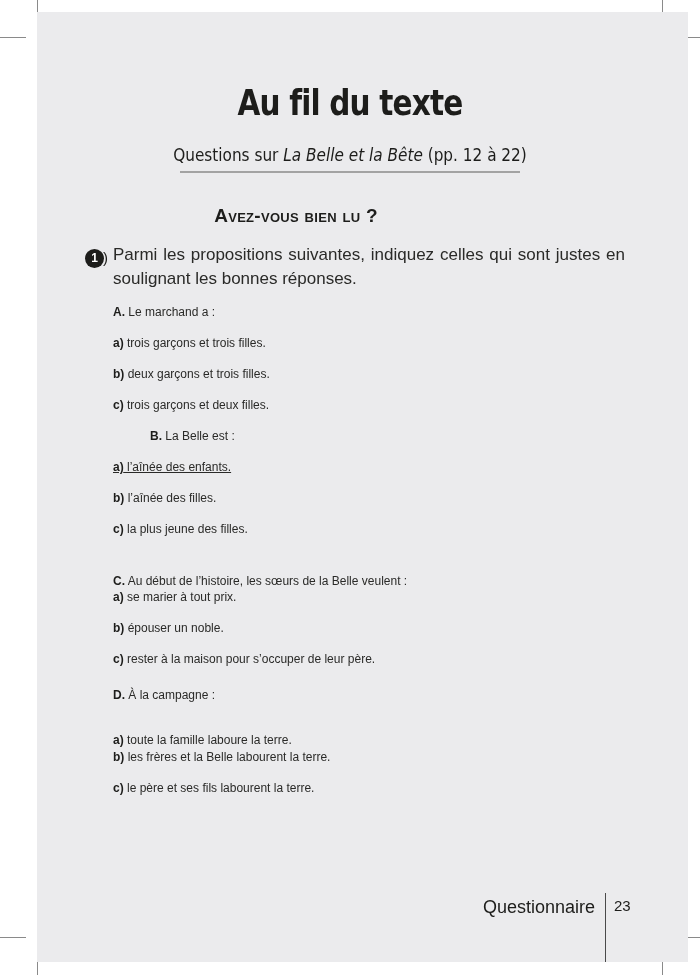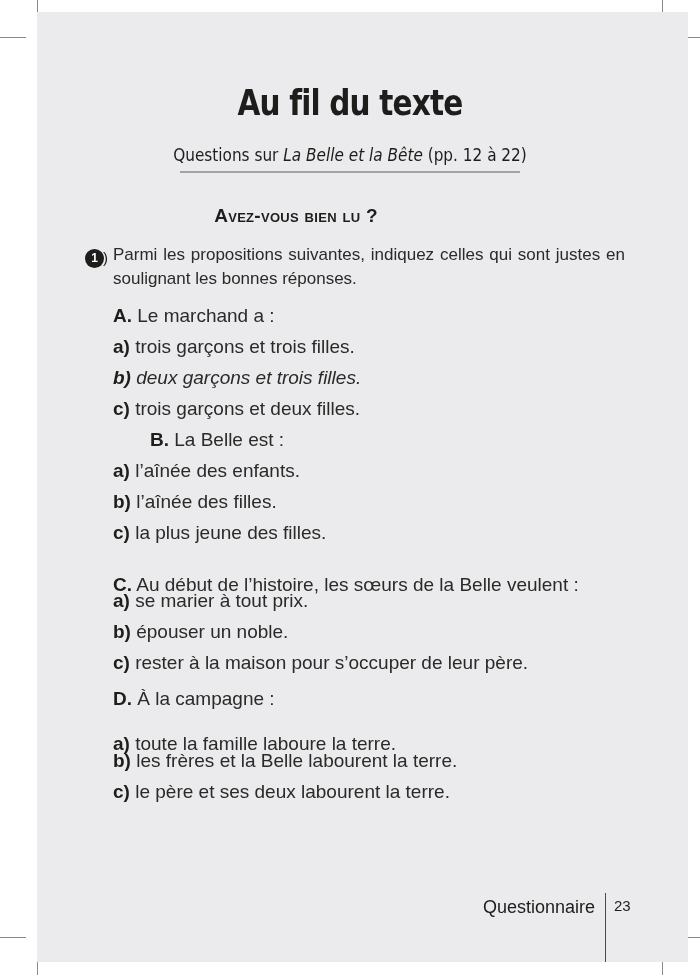--- a/index.html
+++ b/index.html
@@ -114,21 +114,21 @@
   }
   .q-text {
     padding-left: 28px;
     text-align: justify;
     text-align-last: left;
   }
   .line {
     position: absolute;
     left: 113px;
     font-family: "Liberation Sans", sans-serif;
-    font-size: 19px;
+    font-size: 12px;
     color: #2a2a28;
     white-space: nowrap;
   }
   .line b { font-weight: bold; color: #1d1d1b; }
   .footer-label {
     position: absolute;
     right: 105px;
     top: 897px;
     font-family: "Liberation Sans", sans-serif;
     font-size: 18px;
@@ -177,31 +177,31 @@
   <div class="q-badge">
     <span class="q-circle">1</span>
     <span class="q-paren">)</span>
   </div>
   <div class="q-text">Parmi les propositions suivantes, indiquez celles qui sont justes en soulignant les bonnes réponses.</div>
 </div>
 
 <div id="items">
     <div class="line" style="top: 305px;"><b>A.</b><span> Le marchand a :</span></div>
     <div class="line" style="top: 336px;"><b>a)</b><span> trois garçons et trois filles.</span></div>
-    <div class="line" style="top: 367px; font-style: italic;"><b>b)</b><span> deux garçons et trois filles.</span></div>
+    <div class="line" style="top: 367px;"><b>b)</b><span> deux garçons et trois filles.</span></div>
     <div class="line" style="top: 398px;"><b>c)</b><span> trois garçons et deux filles.</span></div>
     <div class="line" style="top: 429px; margin-left: 37px;"><b>B.</b><span> La Belle est :</span></div>
-    <div class="line" style="top: 460px;"><b>a)</b><span> l’aînée des enfants.</span></div>
+    <div class="line" style="top: 460px; text-decoration: underline;"><b>a)</b><span> l’aînée des enfants.</span></div>
     <div class="line" style="top: 491px;"><b>b)</b><span> l’aînée des filles.</span></div>
     <div class="line" style="top: 522px;"><b>c)</b><span> la plus jeune des filles.</span></div>
     <div class="line" style="top: 558px; margin-top: 16px;"><b>C.</b><span> Au début de l’histoire, les sœurs de la Belle veulent :</span></div>
     <div class="line" style="top: 590px;"><b>a)</b><span> se marier à tout prix.</span></div>
     <div class="line" style="top: 621px;"><b>b)</b><span> épouser un noble.</span></div>
     <div class="line" style="top: 652px;"><b>c)</b><span> rester à la maison pour s’occuper de leur père.</span></div>
     <div class="line" style="top: 688px;"><b>D.</b><span> À la campagne :</span></div>
     <div class="line" style="top: 694px; margin-top: 39px;"><b>a)</b><span> toute la famille laboure la terre.</span></div>
     <div class="line" style="top: 750px;"><b>b)</b><span> les frères et la Belle labourent la terre.</span></div>
-    <div class="line" style="top: 781px;"><b>c)</b><span> le père et ses deux labourent la terre.</span></div>
+    <div class="line" style="top: 781px;"><b>c)</b><span> le père et ses fils labourent la terre.</span></div>
   </div>
 
 <div class="footer-label">Questionnaire</div>
 <div class="footer-rule"></div>
 <div class="footer-page">23</div>
 
 </body></html>

